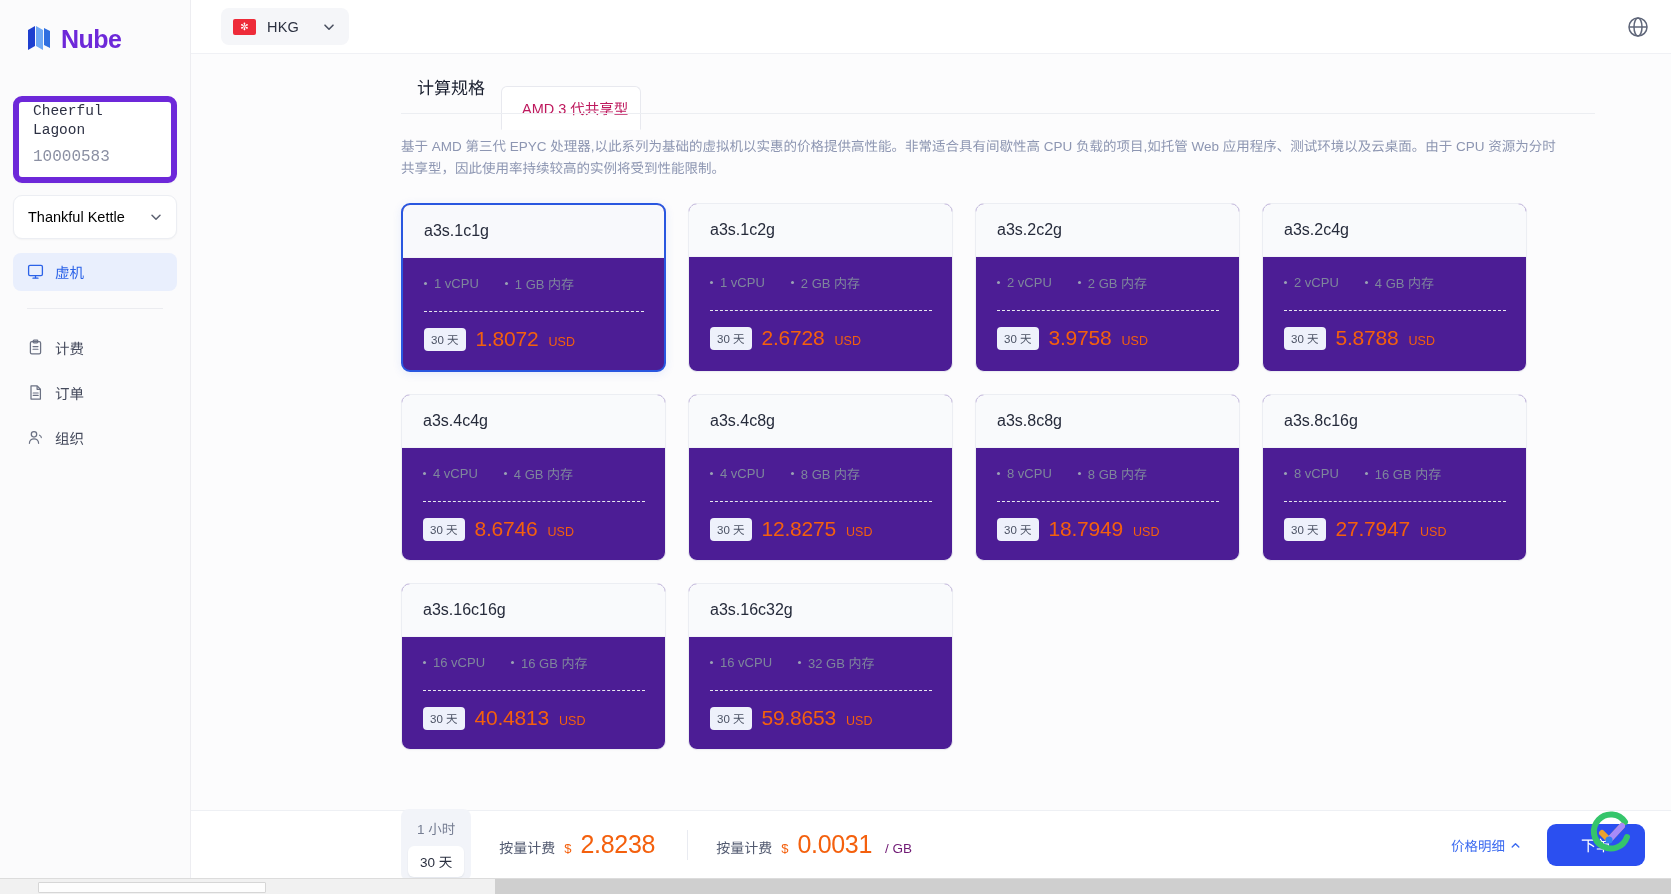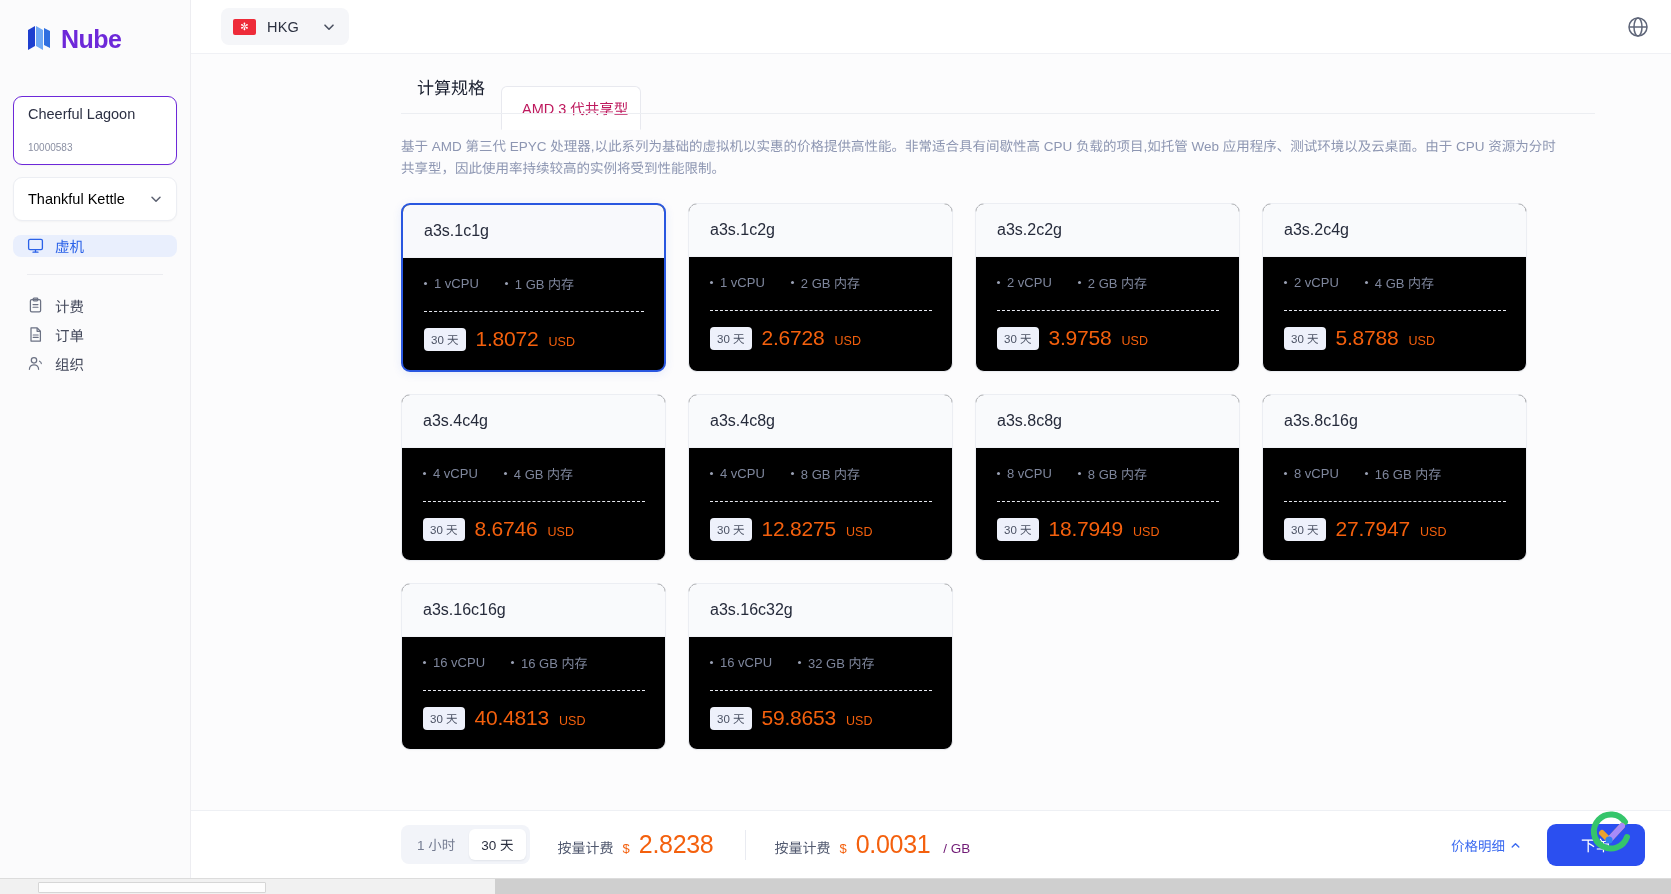--- a/index.html
+++ b/index.html
@@ -34,45 +34,46 @@
     height: 62px;
   }
   .brand-mark { width: 26px; height: 30px; flex: 0 0 26px; }
   .brand-name {
     font-size: 25px; font-weight: 700; letter-spacing: -0.5px; color: #6d28d9;
   }
 
   .org-card {
     margin: 34px 13px 0 13px;
     background: #ffffff;
-    border: 1px solid #6d28d9;
+    border: 6px solid #6d28d9;
     border-radius: 9px;
-    padding: 8px 14px 11px 14px;
+    padding: 0 14px 11px 14px;
     box-shadow: 0 1px 2px rgba(16,24,40,0.035);
+    font-family: Liberation Mono, monospace;
   }
   .org-name { font-size: 14.5px; color: #2c3043; line-height: 1.3; }
-  .org-id { font-size: 10px; color: #8b90a3; margin-top: 18px; }
+  .org-id { font-size: 16px; color: #8b90a3; margin-top: 8px; }
 
   .project-card {
     margin: 12px 13px 0 13px;
     background: #ffffff;
     border: 1px solid #eceef3;
     border-radius: 9px;
     padding: 13px 13px 13px 14px;
     display: flex; align-items: center; justify-content: space-between;
     box-shadow: 0 1px 2px rgba(16,24,40,0.035);
     cursor: pointer;
   }
   .project-name { font-size: 14.5px; color: #000000; }
   .chev { width: 14px; height: 14px; flex: 0 0 14px; color: #5b6070; }
 
   .nav-primary { margin: 14px 13px 0 13px; }
   .nav-item {
     display: flex; align-items: center; gap: 11px;
-    height: 22px;
+    height: 38px;
     padding: 0 14px;
     border-radius: 8px;
     font-size: 14.5px;
     color: #454a5c;
     cursor: pointer;
   }
   .nav-item .ic { width: 17px; height: 17px; flex: 0 0 17px; color: #6b7183; }
   .nav-item.active { background: #e9effd; color: #2b62e8; }
   .nav-item.active .ic { color: #2b62e8; }
 
@@ -152,21 +153,21 @@
   .grid {
     display: grid;
     grid-template-columns: repeat(4, 265px);
     gap: 22px 22px;
     padding: 23px 0 0 0;
   }
   .spec-card {
     width: 265px;
     border: 1px solid #eceef3;
     border-radius: 9px;
-    background: #000000;
+    background: #4c1d95;
     overflow: hidden;
     cursor: pointer;
     box-shadow: 0 1px 2px rgba(16,24,40,0.02);
   }
   .spec-card.selected {
     border: 2px solid #2957e0;
     box-shadow: 0 2px 10px rgba(41,87,224,0.10);
   }
   .card-head {
     background: #f9fafc;
@@ -207,20 +208,21 @@
     display: flex; align-items: center;
     padding: 0 26px 0 210px;
     z-index: 5;
   }
   .term-toggle {
     display: flex; align-items: center;
     background: #f2f4f9;
     border-radius: 8px;
     padding: 4px;
     gap: 2px;
+    flex-direction: column;
   }
   .term-opt {
     font-size: 13.5px; color: #767d92;
     padding: 5px 12px 6px 12px;
     border-radius: 6px;
     cursor: pointer;
   }
   .term-opt.on { background: #ffffff; color: #2b3040; box-shadow: 0 1px 2px rgba(16,24,40,.07); }
 
   .price-block { display: flex; align-items: baseline; gap: 9px; margin-left: 28px; }

